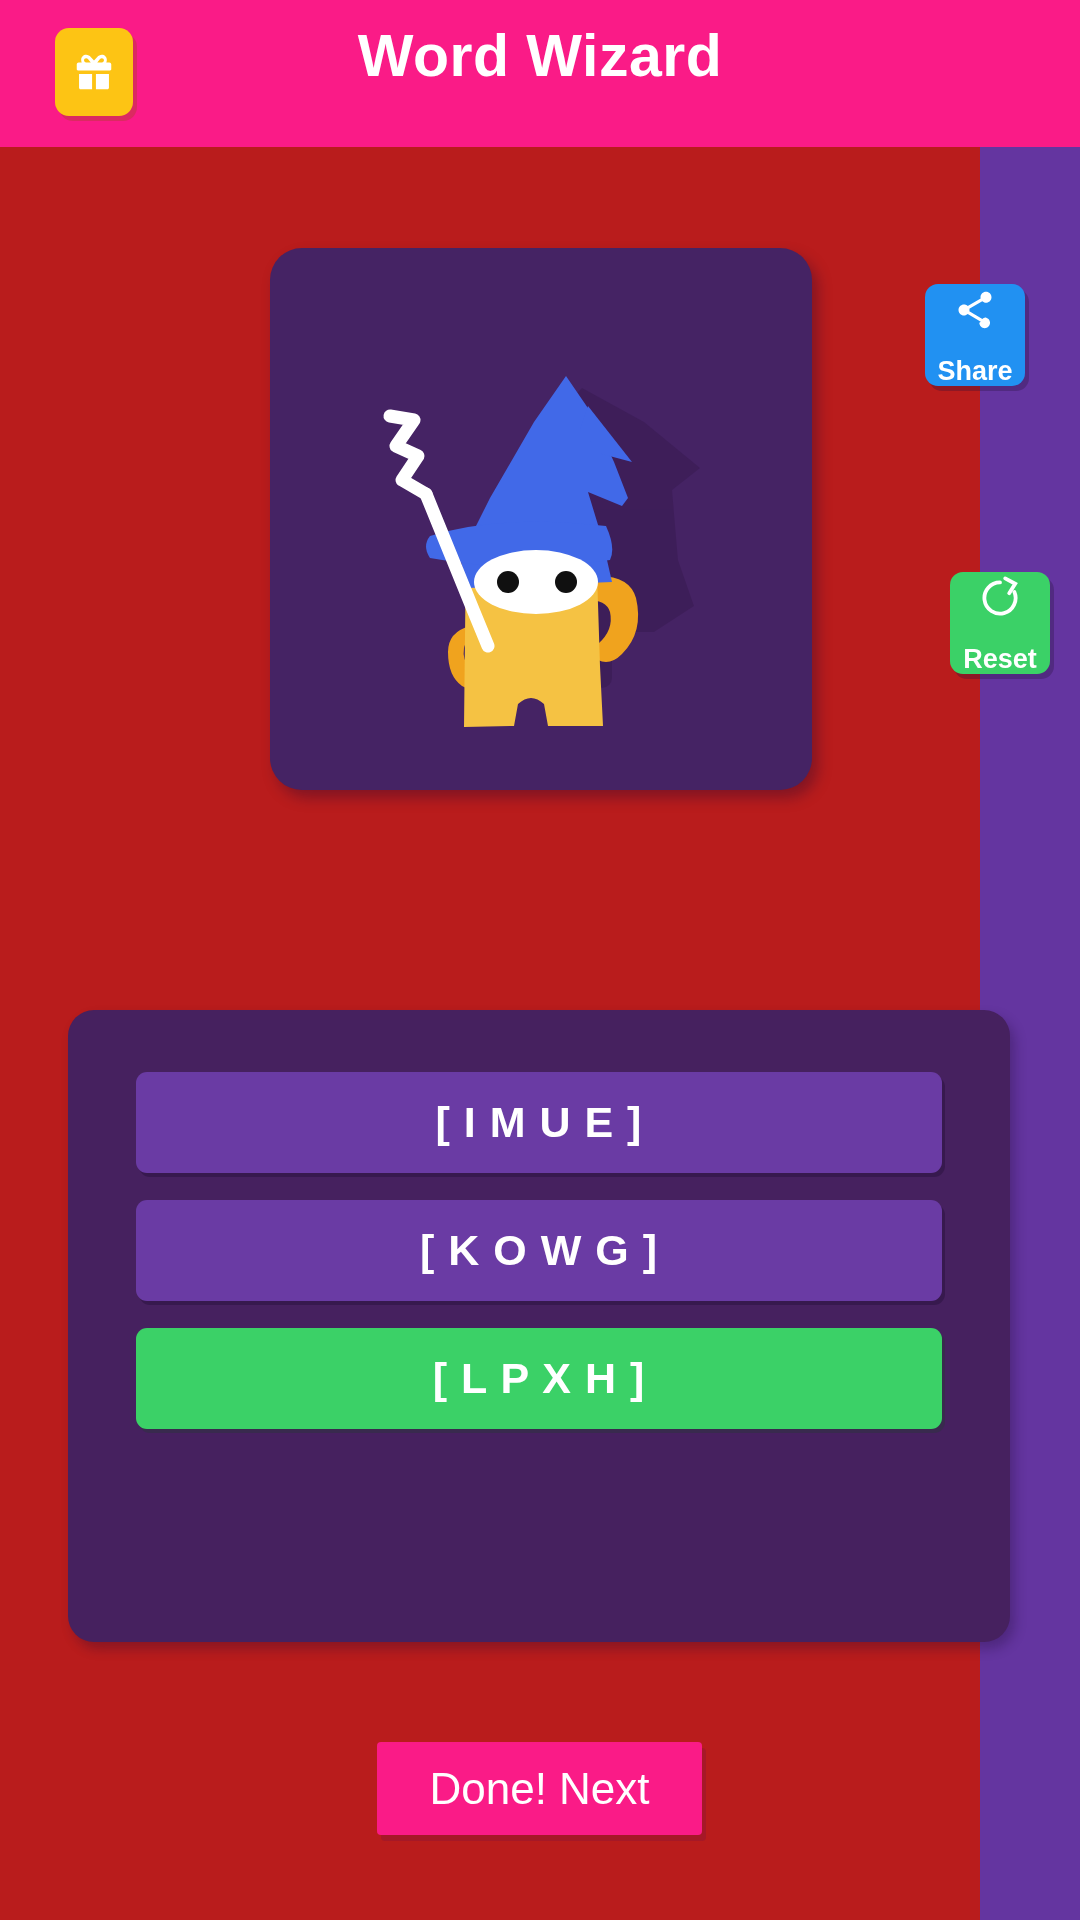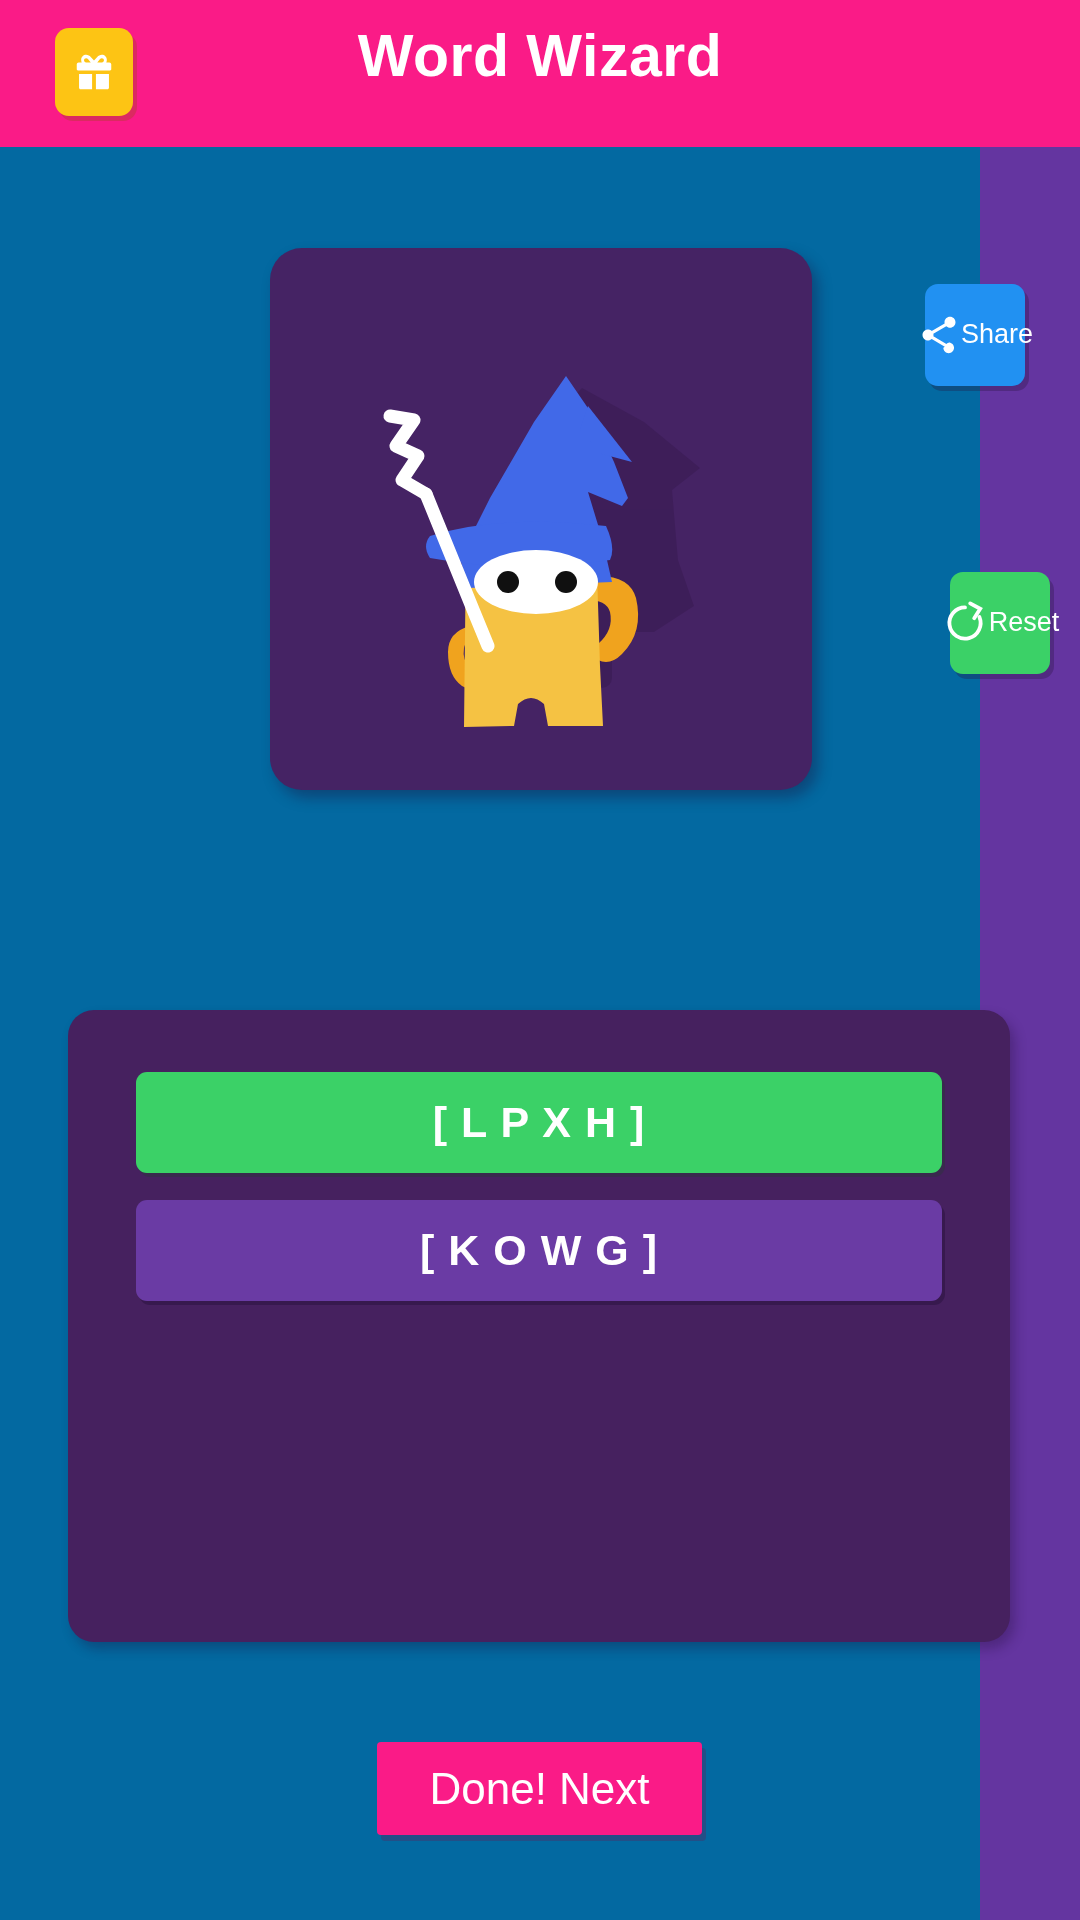--- a/index.html
+++ b/index.html
@@ -9,21 +9,21 @@
     height:1920px;
     background:#6435A0;
     font-family:"Liberation Sans", sans-serif;
     overflow:hidden;
   }
 
   #app {
     position:relative;
     width:980px;
     height:1920px;
-    background:#0369a1;
+    background:#b91c1c;
   }
 
   
   #header {
     position:absolute;
     top:0; left:0;
     width:1080px;
     height:147px;
     background:#FA1B87;
     display:flex;
@@ -73,25 +73,26 @@
   #wizard-art svg { width:100%; height:100%; display:block; }
 
   
   .side-btn {
     position:absolute;
     left:925px;
     width:100px;
     height:102px;
     border-radius:13px;
     display:flex;
-    flex-direction:row;
-    align-items:center;
-    justify-content:center;
+    flex-direction:column;
+    align-items:center;
+    justify-content:space-between;
     cursor:pointer;
     box-shadow:4px 5px 0 rgba(40,15,60,0.30);
+    font-weight:bold;
   }
   .side-btn .glyph { height:52px; display:flex; align-items:center; justify-content:center; }
   .side-btn .glyph svg { display:block; }
   .side-btn .side-label {
     color:#FFFFFF;
     font-size:27px;
     line-height:30px;
     margin-top:-2px;
   }
   #share-button { top:284px; background:#2191F2; }
@@ -235,25 +236,28 @@
       <svg width="48" height="48" viewBox="0 0 24 24" fill="none" stroke="#FFFFFF" stroke-width="1.9" stroke-linecap="round" xmlns="http://www.w3.org/2000/svg">
         <path d="M12 4.2 a7.8 7.8 0 1 0 7.2 4.8"></path>
         <path d="M14.6 2.2 L19.6 4.9 L16.6 9.6"></path>
       </svg>
     </span>
     <span class="side-label">Reset</span>
   </div>
 
 
   <div id="options-card">
+    <div class="option">
+      <span class="option-label">[ I M U E ]</span>
+    </div>
+    <div class="option">
+      <span class="option-label">[ K O W G ]</span>
+    </div>
     <div class="option selected">
       <span class="option-label">[ L P X H ]</span>
     </div>
-    <div class="option">
-      <span class="option-label">[ K O W G ]</span>
-    </div>
   </div>
 
   <div id="next-button">
     <span class="next-label">Done! Next</span>
   </div>
 
 </div>
 
 </body></html>

